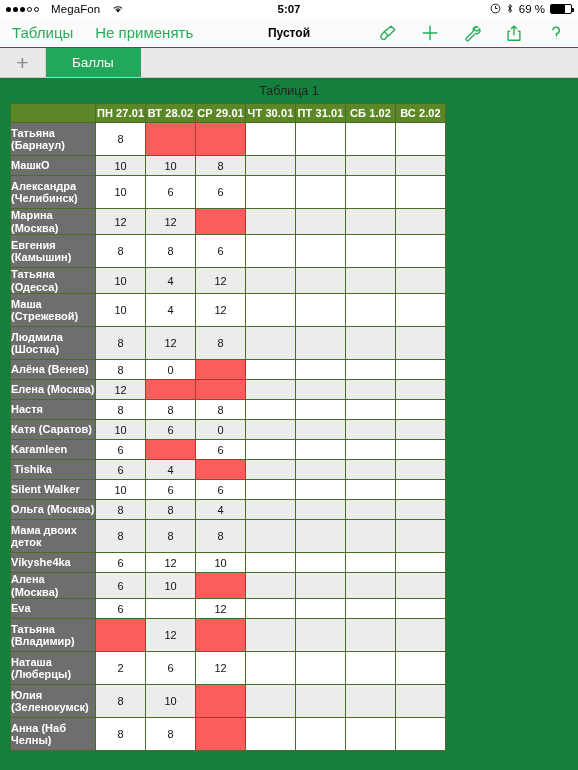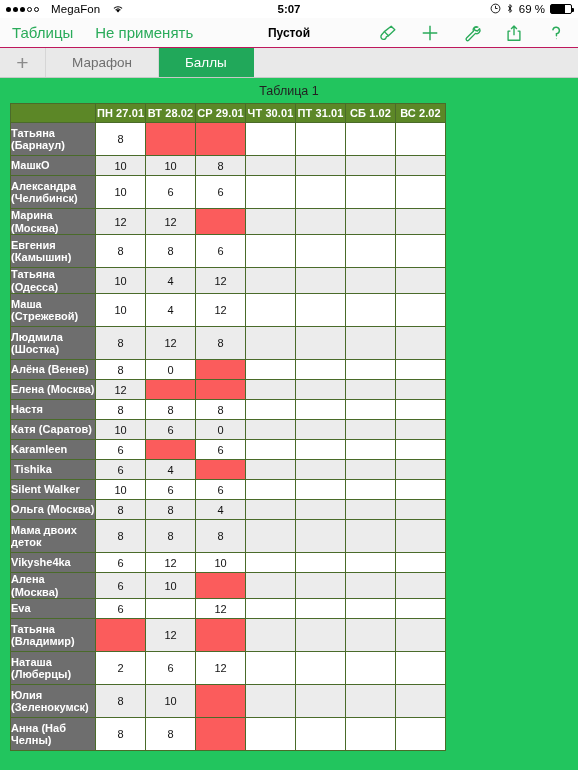--- a/index.html
+++ b/index.html
@@ -87,21 +87,21 @@
   .sheet-tab {
     display: flex; align-items: center; justify-content: center;
     padding: 0 26px; font-size: 13.5px; color: #6f6f6f;
     border-right: 1px solid #d6d6d6; cursor: pointer; white-space: nowrap;
   }
   .sheet-tab.active { background: #21a85a; color: #ffffff; border-right-color: #21a85a; }
 
   
   #sheet {
     height: calc(770px - 18px - 30px - 30px);
-    background: #22c55e;
+    background: #15803d;
     padding: 0;
     overflow: hidden;
   }
   #table-caption {
     text-align: center; font-size: 12.5px; color: #222;
     padding: 6px 0 5px 0;
   }
   #grid-wrap { padding: 0 10px; }
   table.grid {
     border-collapse: collapse;
@@ -221,21 +221,20 @@
         <path d="M7.6 7.4 a3.6 3.6 0 1 1 3.9 4.4 v2.2"></path>
         <circle cx="11.4" cy="17.4" r=".5" fill="#2aab5a" stroke="none"></circle>
       </svg>
     </span>
   </div>
 </div>
 
 <div id="tabbar">
   <div id="add-sheet">+</div>
   <div id="tabs-host" style="display: flex;">
-      <div class="sheet-tab">Марафон</div>
       <div class="sheet-tab active">Баллы</div>
     </div>
 </div>
 
 <div id="sheet">
   <div id="table-caption">Таблица 1</div>
   <div id="grid-wrap">
     <table class="grid">
       <colgroup>
         <col style="width:85px">

